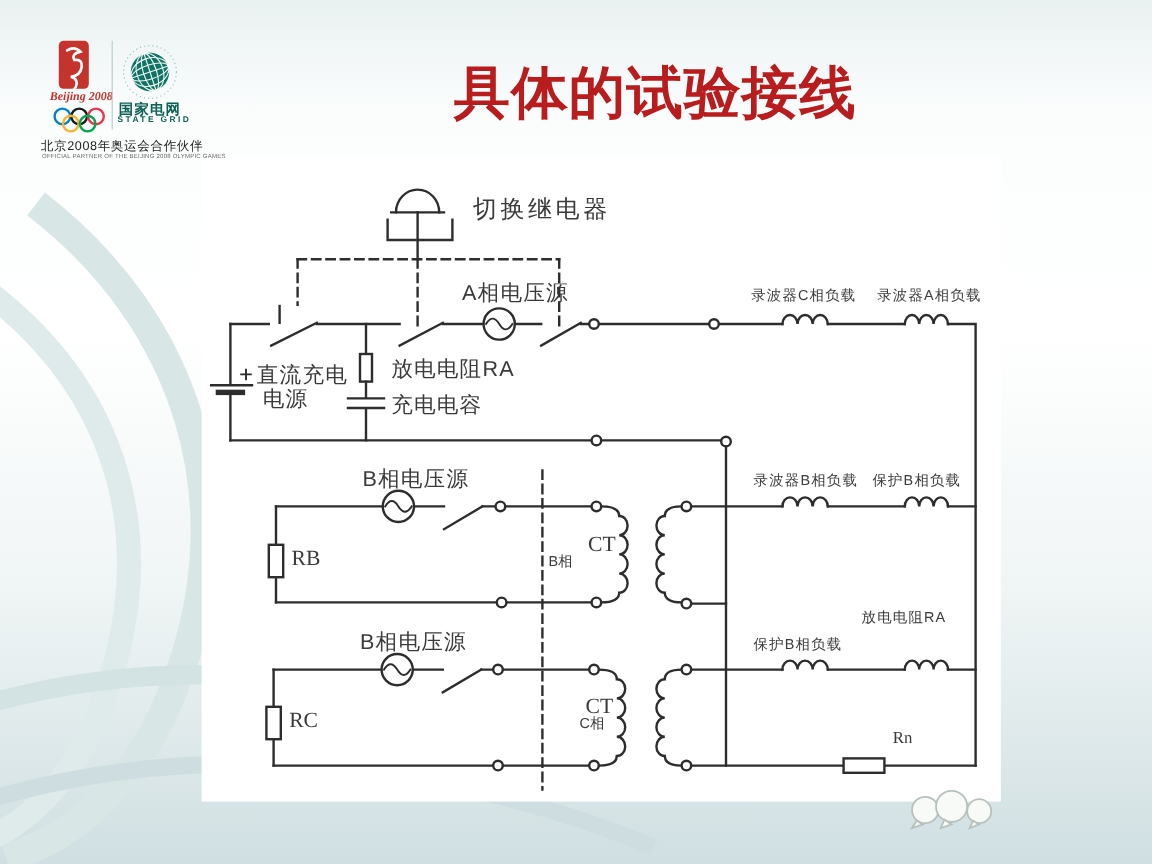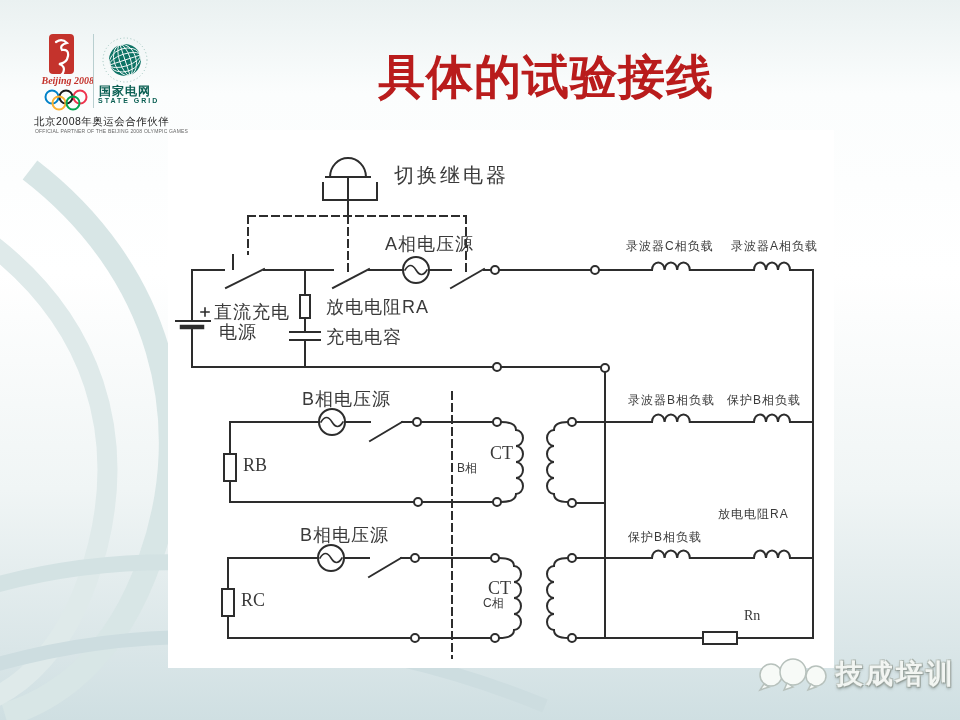--- a/index.html
+++ b/index.html
@@ -228,14 +228,13 @@
   <svg width="80" height="44">
     <g fill="#f7faf7" stroke="#b7c1bc" stroke-width="1.5">
       <circle cx="15" cy="23" r="11"></circle>
       <path d="M8,32 l-4,6 l9,-3 z"></path>
       <circle cx="37" cy="20" r="13"></circle>
       <path d="M31,31 l-3,7 l9,-3 z"></path>
       <circle cx="60" cy="24" r="10"></circle>
       <path d="M55,32 l-3,6 l8,-3 z"></path>
     </g>
   </svg>
-  <span class="wm-text">技成培训</span>
 </div>
 
 </body></html>

